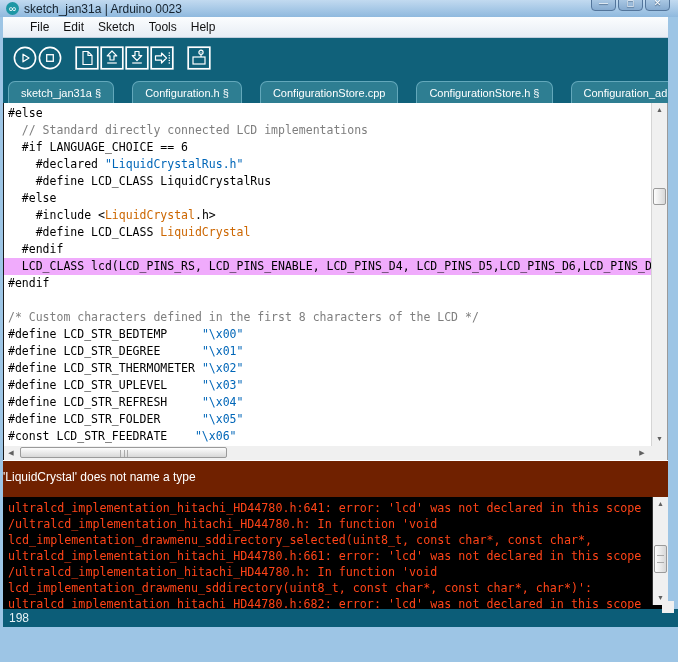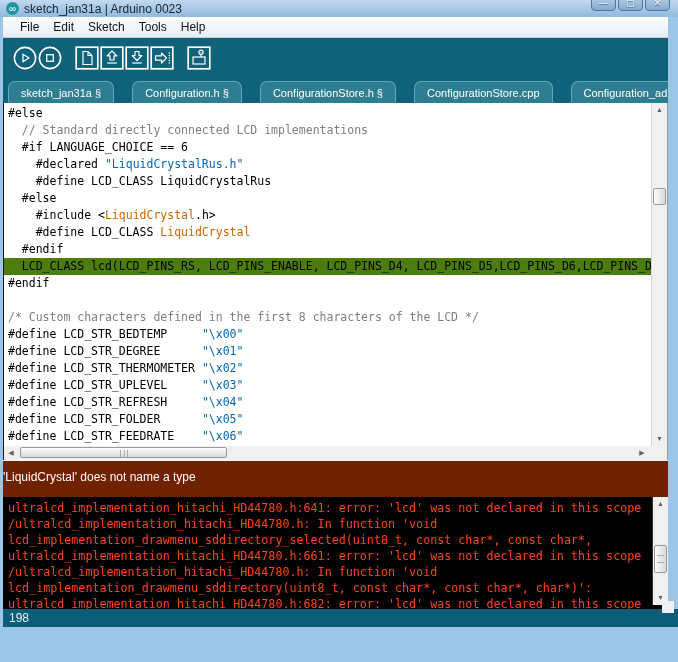--- a/index.html
+++ b/index.html
@@ -17,21 +17,21 @@
   .winbtns{position:absolute;right:8px;top:-5px;display:flex;gap:2px;}
   .winbtn{width:25px;height:16px;border:1px solid #53759b;border-radius:0 0 4px 4px;
     background:linear-gradient(#b8d2ea,#86abd0);color:#fff;font-size:9px;line-height:14px;
     text-align:center;text-shadow:0 1px 1px #3a5676;padding:0;}
 
   
   .frame{margin:0 10px 0 3px;width:665px;}
 
   
   .menubar{height:21px;background:linear-gradient(#fbfdfe,#e7edf4);border-bottom:1px solid #c0cedd;
-    display:flex;align-items:center;padding-left:10px;}
+    display:flex;align-items:center;padding-left:20px;}
   .menu-item{font-size:12px;color:#111;padding:0 7px;line-height:20px;}
 
   
   .toolbar{height:40px;background:#10617a;display:flex;align-items:center;padding-left:10px;}
   .tbtn{width:24px;height:24px;padding:0;margin:0;border:none;background:transparent;flex:none;}
   .tbtn svg{display:block;}
   .tb-gap{width:13px;flex:none;}
   .tb-sm{width:1px;flex:none;}
 
   
@@ -43,21 +43,21 @@
   .tabscroll{width:14px;height:14px;border:1px solid #fff;background:#2e7e92;color:#fff;
     font-size:9px;line-height:12px;text-align:center;padding:0;flex:none;}
   .tabscroll::before{content:"⇨";}
 
   
   .editor{height:343px;background:#fff;border-left:1px solid #1a1a1a;border-right:1px solid #9a9a9a;
     position:relative;overflow:hidden;}
   .code{position:absolute;left:0;top:0;right:16px;bottom:0;overflow:hidden;padding-top:2px;
     font-family:"DejaVu Sans Mono",monospace;font-size:11.5px;line-height:17px;}
   .code-line{white-space:pre;height:17px;padding-left:4px;}
-  .code-line.hl{background:#4d7c0f;}
+  .code-line.hl{background:#f0abfc;}
   .p{color:#000;text-align:center;} .cm{color:#7e7e7e;} .st{color:#0066b8;} .kw{color:#cc6600;}
 
   
   .vscroll{position:absolute;right:0;top:0;width:16px;bottom:0;background:#f0f0f0;border-left:1px solid #d5d5d5;}
   .sb-arr{position:absolute;left:0;width:15px;height:14px;color:#606060;font-size:7px;line-height:14px;text-align:center;}
   .arr-up::before{content:"▲";} .arr-dn::before{content:"▼";}
   .arr-lf::before{content:"◀";} .arr-rt::before{content:"▶";}
   .vthumb{position:absolute;left:1px;width:13px;background:linear-gradient(90deg,#fdfdfd,#d8d8d8);
     border:1px solid #9a9a9a;border-radius:2px;}
   .hscroll{height:14px;background:#f0f0f0;border-left:1px solid #1a1a1a;border-right:1px solid #9a9a9a;
@@ -179,24 +179,24 @@
     </div>
 
     <div class="tabbar">
         <div class="tab">
           <span>sketch_jan31a §</span>
         </div>
         <div class="tab">
           <span>Configuration.h §</span>
         </div>
         <div class="tab">
+          <span>ConfigurationStore.cpp</span>
+        </div>
+        <div class="tab">
           <span>ConfigurationStore.h §</span>
-        </div>
-        <div class="tab">
-          <span>ConfigurationStore.cpp</span>
         </div>
         <div class="tab">
           <span>Configuration_ad</span>
           <button class="tabscroll"></button>
           <span>§</span>
         </div>
       </div>
 
     <div class="editor">
       <div class="code">
@@ -212,21 +212,21 @@
           <div class="code-line hl"><span class="p">  LCD_CLASS lcd(LCD_PINS_RS, LCD_PINS_ENABLE, LCD_PINS_D4, LCD_PINS_D5,LCD_PINS_D6,LCD_PINS_D</span></div>
           <div class="code-line"><span class="p">#endif</span></div>
           <div class="code-line">&nbsp;</div>
           <div class="code-line"><span class="cm">/* Custom characters defined in the first 8 characters of the LCD */</span></div>
           <div class="code-line"><span class="p">#define LCD_STR_BEDTEMP     </span><span class="st">"\x00"</span></div>
           <div class="code-line"><span class="p">#define LCD_STR_DEGREE      </span><span class="st">"\x01"</span></div>
           <div class="code-line"><span class="p">#define LCD_STR_THERMOMETER </span><span class="st">"\x02"</span></div>
           <div class="code-line"><span class="p">#define LCD_STR_UPLEVEL     </span><span class="st">"\x03"</span></div>
           <div class="code-line"><span class="p">#define LCD_STR_REFRESH     </span><span class="st">"\x04"</span></div>
           <div class="code-line"><span class="p">#define LCD_STR_FOLDER      </span><span class="st">"\x05"</span></div>
-          <div class="code-line"><span class="p">#define LCD_STR_FEEDRATE    </span><span class="st">"\x06"</span></div>
+          <div class="code-line"><span class="p">#const LCD_STR_FEEDRATE    </span><span class="st">"\x06"</span></div>
         </div>
       <div class="vscroll">
         <span class="sb-arr arr-up" style="top:0"></span>
         <div class="vthumb" style="top:85px;height:17px"></div>
         <span class="sb-arr arr-dn" style="bottom:0"></span>
       </div>
     </div>
 
     <div class="hscroll">
       <span class="hs-arr arr-lf" style="left:0"></span>

